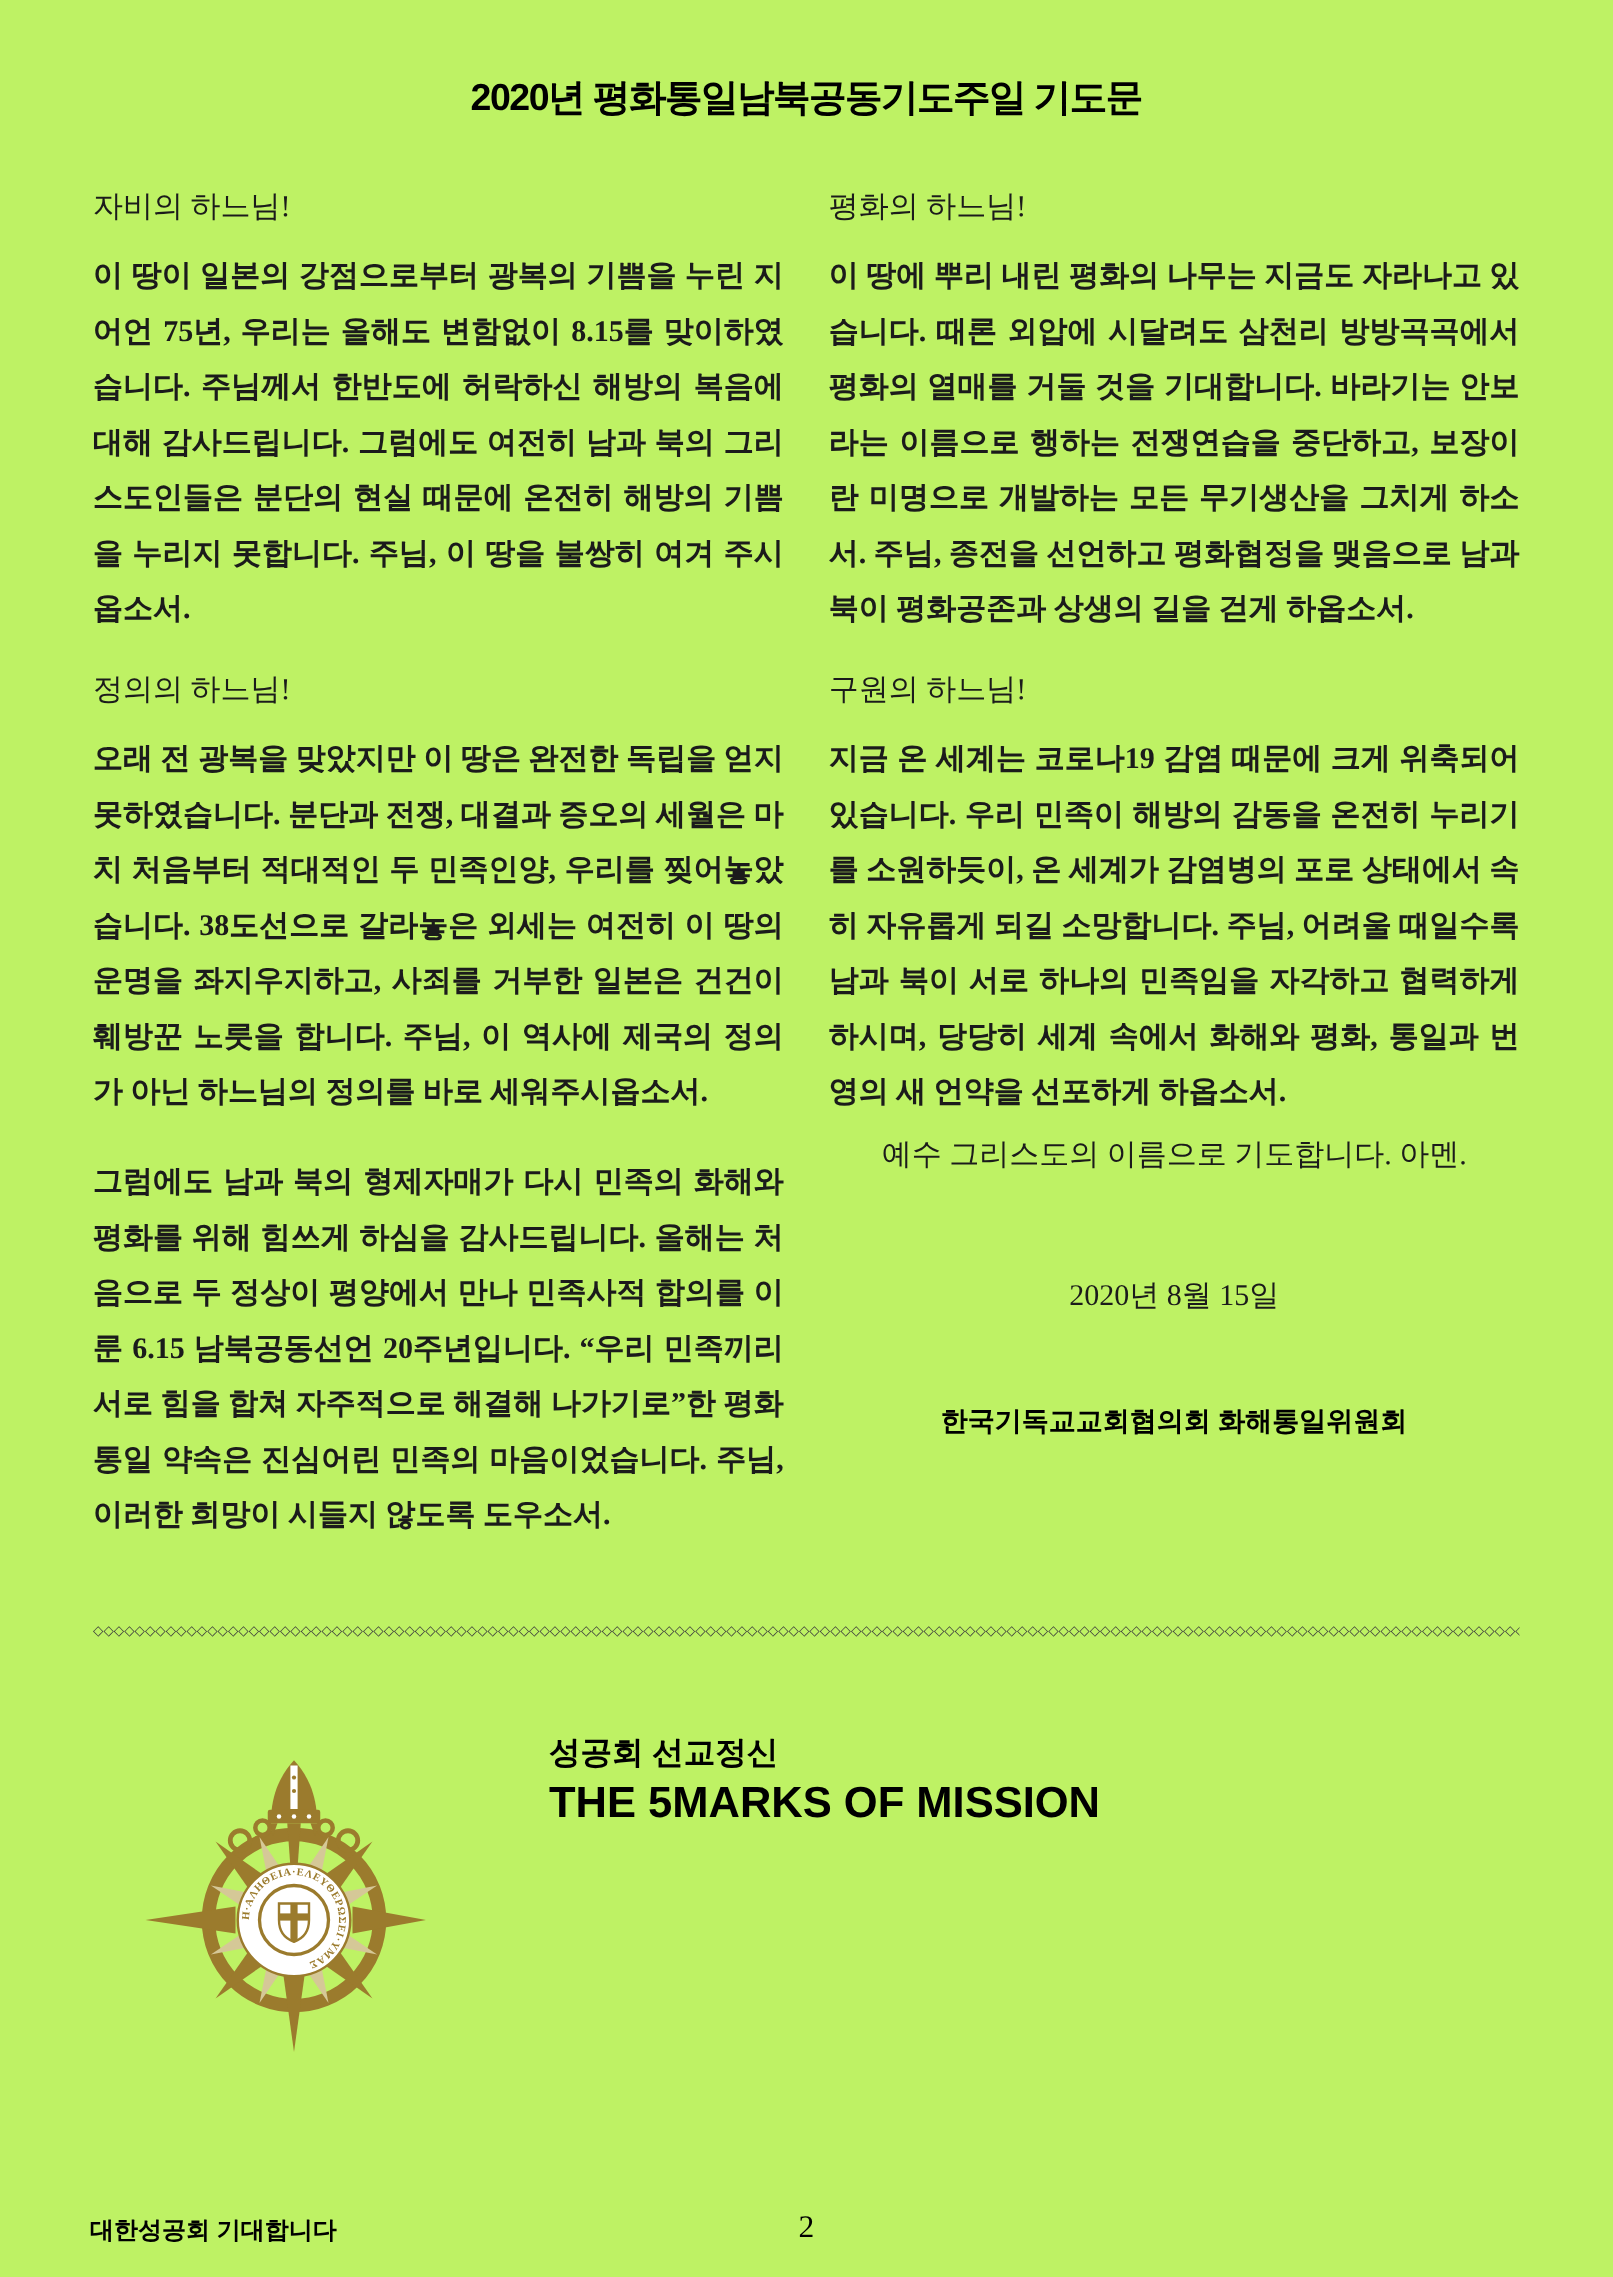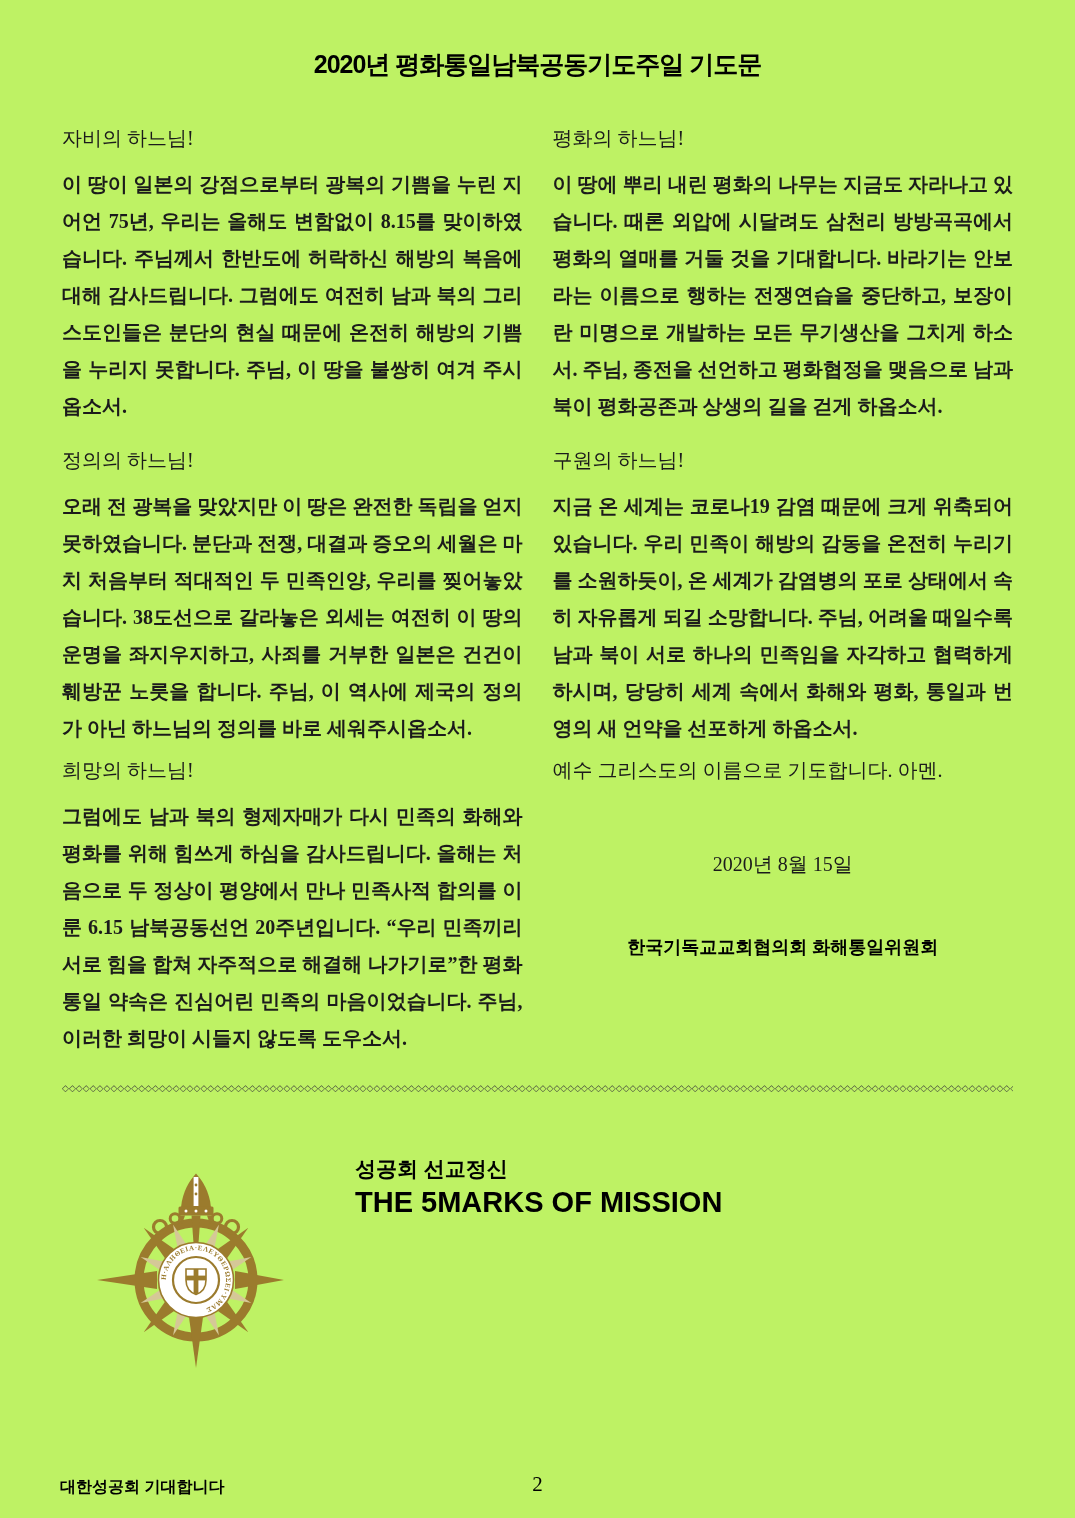--- a/index.html
+++ b/index.html
@@ -41,21 +41,21 @@
     margin:4px 0 0 0;
     font-size:20px;line-height:24px;font-weight:normal;
   }
   .sec-body{
     margin:16px 0 0 0;
     font-size:20px;line-height:37px;
     text-align:justify;word-break:break-all;font-weight:bold;
   }
   .closing-line{
     margin:4px 0 0 0;
-    font-size:20px;line-height:24px;
+    font-size:20px;line-height:24px;text-align:center;
   }
   .prayer-date{
     margin-top:70px;text-align:center;
     font-size:20px;line-height:24px;
   }
   .committee{
     margin-top:60px;text-align:center;
     font-family:Liberation Sans, sans-serif;
     font-weight:bold;font-size:18px;line-height:22px;
     color:#000;
@@ -76,21 +76,21 @@
   .logo .g{fill:var(--gold);}
   .logo .t{fill:var(--tan);}
   .logo .w{fill:#ffffff;}
   .logo .ring{fill:none;stroke:var(--gold);}
   .logo .greek{
     font-family:"Liberation Serif","DejaVu Serif",serif;
     font-size:7px;letter-spacing:0.5px;fill:var(--gold);font-weight:bold;
   }
   
   .mission{
-    position:absolute;left:355px;top:1156px;width:650px;
+    position:absolute;left:366px;top:1156px;width:650px;
     font-family:"Liberation Sans","DejaVu Sans",sans-serif;
     color:#202020;
   }
   .mission-title-ko{font-weight:bold;font-size:21px;line-height:26px;color:#000;}
   .mission-title-en{font-weight:bold;font-size:29px;line-height:27px;margin-top:7px;color:#000;}
   .mission-list{margin-top:15px;}
   .mission-item{font-size:17px;line-height:30.5px;}
   
   .footer-left{
     position:absolute;left:60px;top:1477px;
@@ -125,21 +125,20 @@
       <div class="sec-heading">정의의 하느님!</div>
       <p class="sec-body">오래 전 광복을 맞았지만 이 땅은 완전한 독립을 얻지 못하였습니다. 분단과 전쟁, 대결과 증오의 세월은 마치 처음부터 적대적인 두 민족인양, 우리를 찢어놓았습니다. 38도선으로 갈라놓은 외세는 여전히 이 땅의 운명을 좌지우지하고, 사죄를 거부한 일본은 건건이 훼방꾼 노릇을 합니다. 주님, 이 역사에 제국의 정의가 아닌 하느님의 정의를 바로 세워주시옵소서.</p>
     </section>
 
     <section class="sec r2c2">
       <div class="sec-heading">구원의 하느님!</div>
       <p class="sec-body">지금 온 세계는 코로나19 감염 때문에 크게 위축되어 있습니다. 우리 민족이 해방의 감동을 온전히 누리기를 소원하듯이, 온 세계가 감염병의 포로 상태에서 속히 자유롭게 되길 소망합니다. 주님, 어려울 때일수록 남과 북이 서로 하나의 민족임을 자각하고 협력하게 하시며, 당당히 세계 속에서 화해와 평화, 통일과 번영의 새 언약을 선포하게 하옵소서.</p>
     </section>
 
     <section class="sec r3c1">
-      <div class="sec-heading">희망의 하느님!</div>
       <p class="sec-body">그럼에도 남과 북의 형제자매가 다시 민족의 화해와 평화를 위해 힘쓰게 하심을 감사드립니다. 올해는 처음으로 두 정상이 평양에서 만나 민족사적 합의를 이룬 6.15 남북공동선언 20주년입니다. “우리 민족끼리 서로 힘을 합쳐 자주적으로 해결해 나가기로”한 평화통일 약속은 진심어린 민족의 마음이었습니다. 주님, 이러한 희망이 시들지 않도록 도우소서.</p>
     </section>
 
     <section class="sec r3c2">
       <p class="closing-line">예수 그리스도의 이름으로 기도합니다. 아멘.</p>
       <div class="prayer-date">2020년 8월 15일</div>
       <div class="committee">한국기독교교회협의회 화해통일위원회</div>
     </section>
 
   </div>

